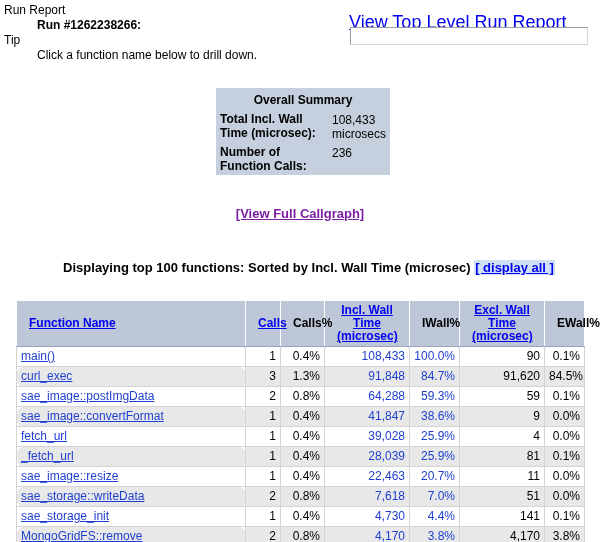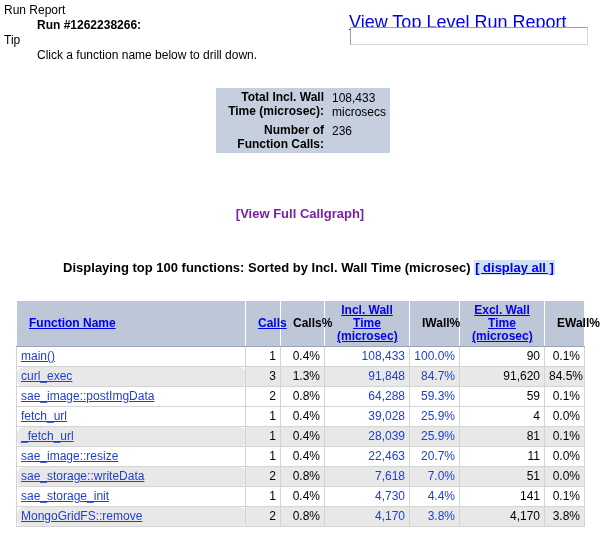--- a/index.html
+++ b/index.html
@@ -100,21 +100,21 @@
     font-size: 12px;
     vertical-align: top;
   }
   table.summary td.hdr {
     text-align: center;
     font-weight: bold;
     padding-top: 5px;
     padding-bottom: 3px;
   }
   table.summary td.lbl {
-    text-align: right;
+    text-align: left;
     font-weight: bold;
     width: 104px;
     line-height: 14px;
     margin-top: 7px;
   }
   table.summary td.val {
     text-align: left;
     font-weight: normal;
     line-height: 14px;
     padding-top: 3px;
@@ -125,20 +125,21 @@
     position: absolute;
     left: 0;
     top: 206px;
     width: 600px;
     text-align: center;
   }
   .callgraph-link {
     font-size: 13px;
     font-weight: bold;
     color: #7b1fa2;
+    text-decoration: underline;
     cursor: pointer;
   }
 
   
   .displaying-line {
     position: absolute;
     left: 0;
     top: 260px;
     width: 600px;
     text-align: center;
@@ -229,20 +230,23 @@
   <div class="tip-text">Click a function name below to drill down.</div>
 
   <a class="top-right-link">View Top Level Run Report</a>
 
   <input class="top-input" type="text" placeholder="" style="">
 </div>
 
 <div class="summary-wrap">
   <table class="summary">
     <tbody>
+      <tr>
+        <td class="hdr" colspan="2">Overall Summary</td>
+      </tr>
       <tr>
         <td class="lbl">
           <span>Total Incl. Wall</span><br>
           <span>Time (microsec):</span>
         </td>
         <td class="val">
           <span>108,433</span><br>
           <span>microsecs</span>
         </td>
       </tr>
@@ -325,20 +329,29 @@
         </tr>
         <tr class="odd">
           <td class="fname"><a class="fn-link">sae_image::postImgData</a></td>
           <td class="num">2</td>
           <td class="num">0.8%</td>
           <td class="numblue">64,288</td>
           <td class="numblue">59.3%</td>
           <td class="num">59</td>
           <td class="num">0.1%</td>
         </tr>
+        <tr class="even">
+          <td class="fname"><a class="fn-link">sae_image::convertFormat</a></td>
+          <td class="num">1</td>
+          <td class="num">0.4%</td>
+          <td class="numblue">41,847</td>
+          <td class="numblue">38.6%</td>
+          <td class="num">9</td>
+          <td class="num">0.0%</td>
+        </tr>
         <tr class="odd">
           <td class="fname"><a class="fn-link">fetch_url</a></td>
           <td class="num">1</td>
           <td class="num">0.4%</td>
           <td class="numblue">39,028</td>
           <td class="numblue">25.9%</td>
           <td class="num">4</td>
           <td class="num">0.0%</td>
         </tr>
         <tr class="even">

